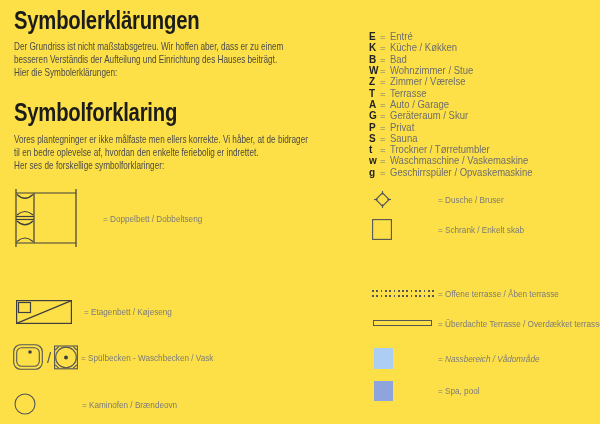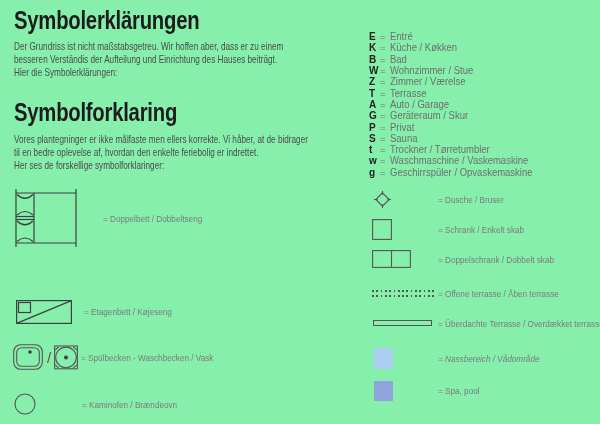--- a/index.html
+++ b/index.html
@@ -1,17 +1,17 @@
 <!DOCTYPE html>
 <html><head>
 <meta charset="utf-8">
 <style>
   html,body{margin:0;padding:0;}
   body{background:#e8e8e8;font-family:"Liberation Sans",sans-serif;}
-  .page{position:relative;width:600px;height:424px;background:#86efac;overflow:hidden;
+  .page{position:relative;width:600px;height:424px;background:#fde047;overflow:hidden;
         font-family:"Liberation Sans",sans-serif;}
   .abs{position:absolute;}
   h1.title{margin:0;font-size:26px;font-weight:bold;color:#1c1c1c;letter-spacing:-.3px;
            transform:scaleX(.78);transform-origin:0 0;white-space:nowrap;}
   p.para{margin:0;font-size:10.5px;line-height:12.9px;color:#4a4a4a;white-space:pre-line;
          transform:scaleX(.78);transform-origin:0 0;letter-spacing:0;}
   .legend-row{position:absolute;display:flex;align-items:center;}
   .icon-box{width:68px;display:flex;align-items:center;flex:0 0 auto;}
   .icon-box.r{width:66px;}
   .label{font-size:9.5px;color:#7b7b7b;white-space:nowrap;transform:scaleX(.86);
@@ -195,29 +195,20 @@
 
   <div class="legend-row" style="left:372px;top:219px;height:21px;">
     <span class="icon-box r">
       <svg width="20" height="21" viewBox="0 0 20 21">
         <rect class="ln2" x="0.6" y="0.6" width="18.8" height="19.8"></rect>
       </svg>
     </span>
     <span class="label">= Schrank / Enkelt skab</span>
   </div>
 
-  <div class="legend-row" style="left:372px;top:250px;height:18px;">
-    <span class="icon-box r">
-      <svg width="39" height="18" viewBox="0 0 39 18">
-        <rect class="ln2" x="0.6" y="0.6" width="37.8" height="16.8"></rect>
-        <line class="ln2" x1="19.5" y1="0.6" x2="19.5" y2="17.4"></line>
-      </svg>
-    </span>
-    <span class="label">= Doppelschrank / Dobbelt skab</span>
-  </div>
 
   <div class="legend-row" style="left:372px;top:288px;height:11px;">
     <span class="icon-box r">
       <span class="dots"></span>
     </span>
     <span class="label">= Offene terrasse / Åben terrasse</span>
   </div>
 
   <div class="legend-row" style="left:372px;top:319px;height:8px;">
     <span class="icon-box r">

